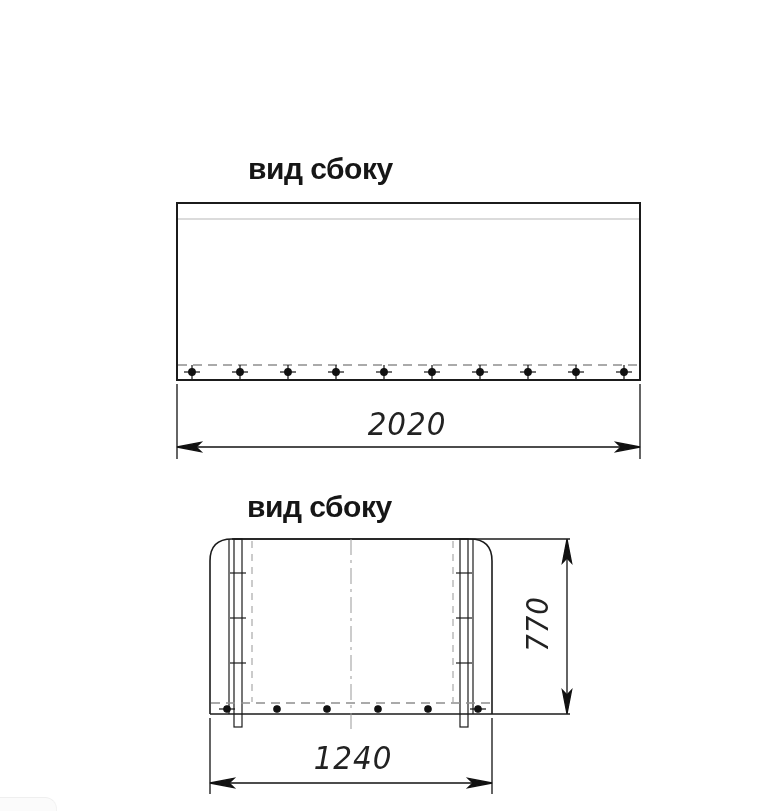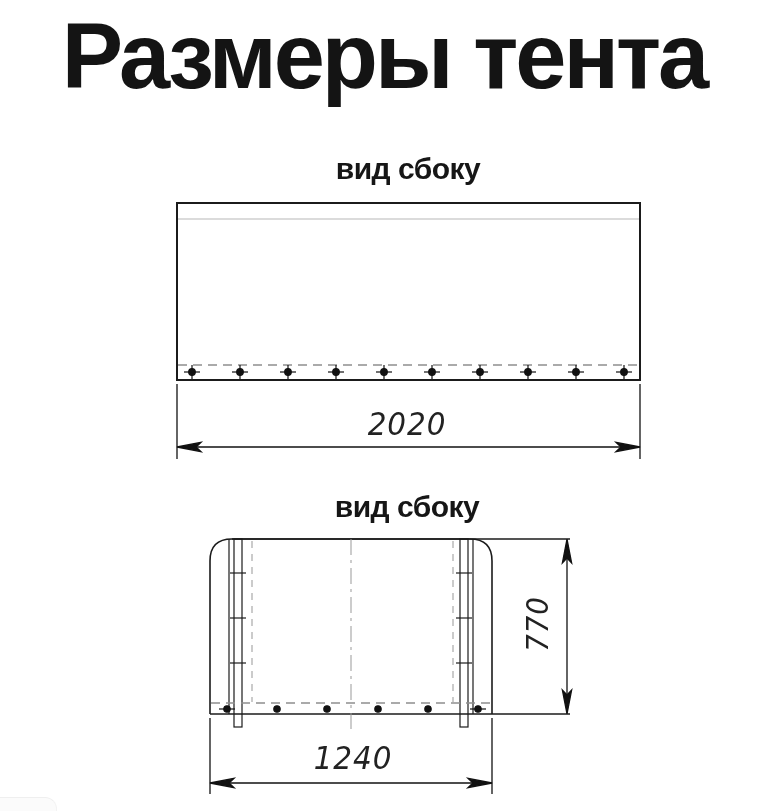--- a/index.html
+++ b/index.html
@@ -7,21 +7,21 @@
     position:relative;width:768px;height:811px;background:#ffffff;overflow:hidden;
     font-family:"Liberation Sans",sans-serif;color:#111;
   }
   .page-title{
     position:absolute;top:10px;left:0;width:768px;margin:0;
     text-align:center;font-size:92px;font-weight:700;letter-spacing:-3px;
     line-height:1.02;color:#141414;
   }
   .view-title{
     position:absolute;font-size:30px;font-weight:700;color:#161616;
-    text-align:center;letter-spacing:-0.5px;
+    letter-spacing:-0.5px;
   }
   .side-title{top:152px;left:248px;width:320px;}
   .rear-title{top:490px;left:247px;width:320px;}
   .svg-side{position:absolute;left:170px;top:196px;}
   .svg-rear{position:absolute;left:200px;top:530px;}
   .dim-label{
     position:absolute;font-family:"DejaVu Sans",sans-serif;font-style:italic;
     font-weight:400;color:#222;text-align:center;line-height:1;
     transform:scaleX(0.92);letter-spacing:1px;
   }
@@ -35,21 +35,20 @@
     position:absolute;left:0;bottom:0;width:56px;height:13px;
     background:#fbfbfb;border-top:1px solid #efefef;border-right:1px solid #f3f3f3;
     border-top-right-radius:12px;
   }
 </style>
 </head>
 <body>
 
 <div class="page">
 
-  <h1 class="page-title">Размеры тента</h1>
 
   <div class="view-title side-title">вид сбоку</div>
 
   <svg class="svg-side" width="480" height="270" viewBox="0 0 480 270">
 
     <rect x="7" y="7" width="463" height="177" fill="#ffffff" stroke="#1b1b1b" stroke-width="2"></rect>
 
     <line x1="8" y1="23" x2="469" y2="23" stroke="#cfcfcf" stroke-width="1.5"></line>
 
     <line x1="8" y1="169" x2="469" y2="169" stroke="#8f8f8f" stroke-width="1.3" stroke-dasharray="9 6"></line>

